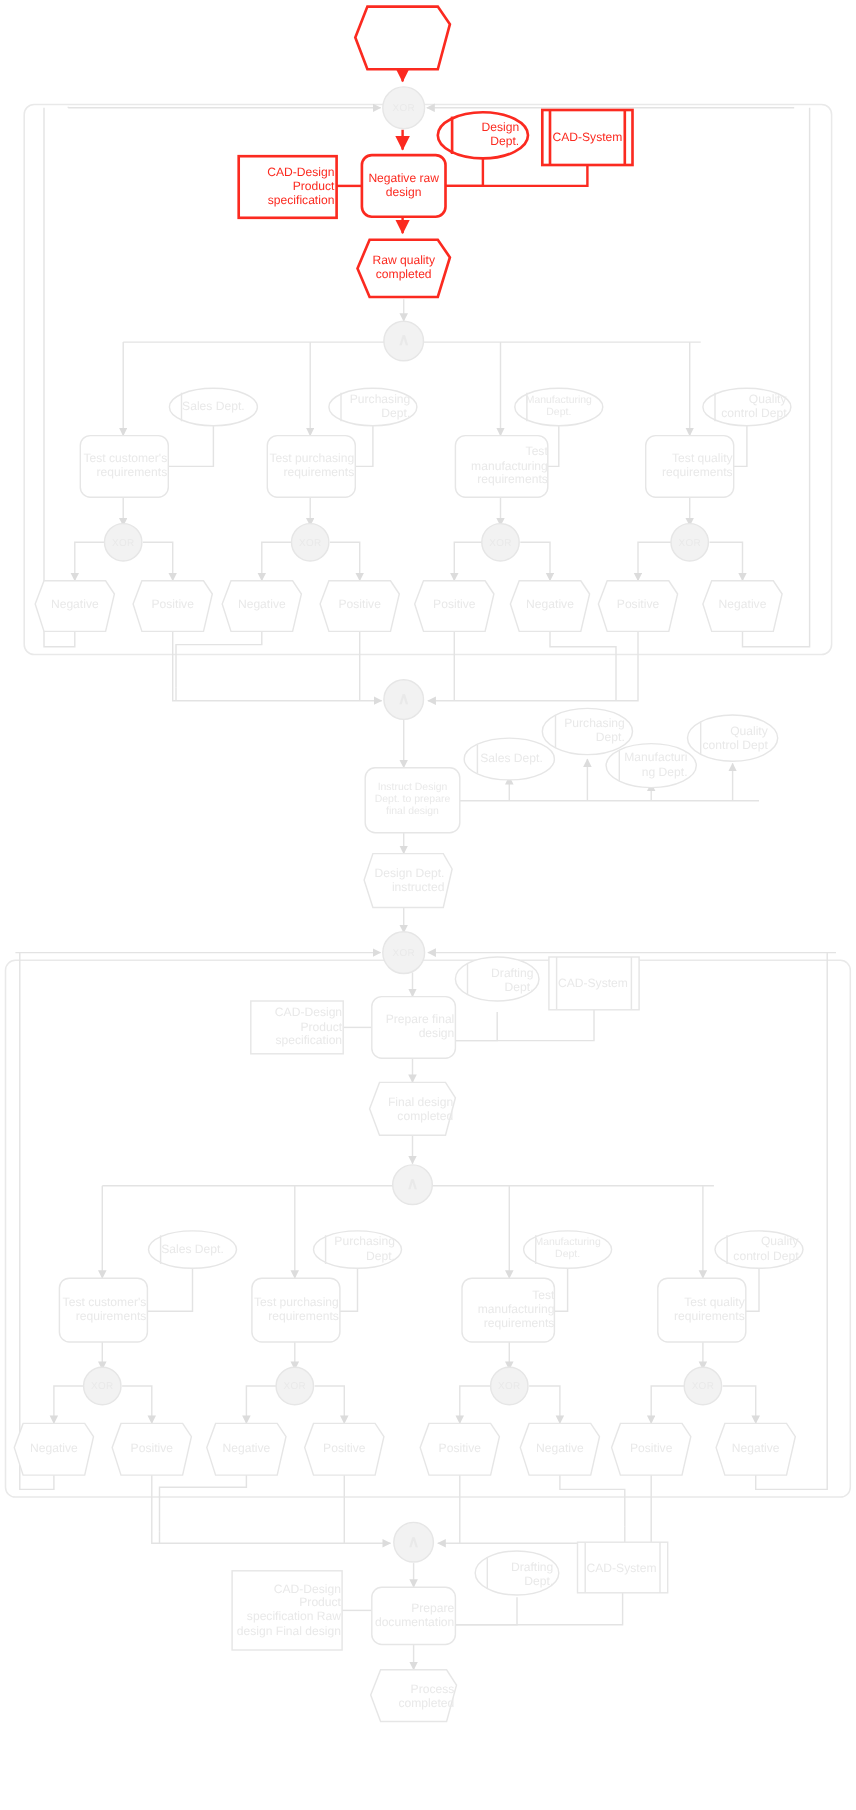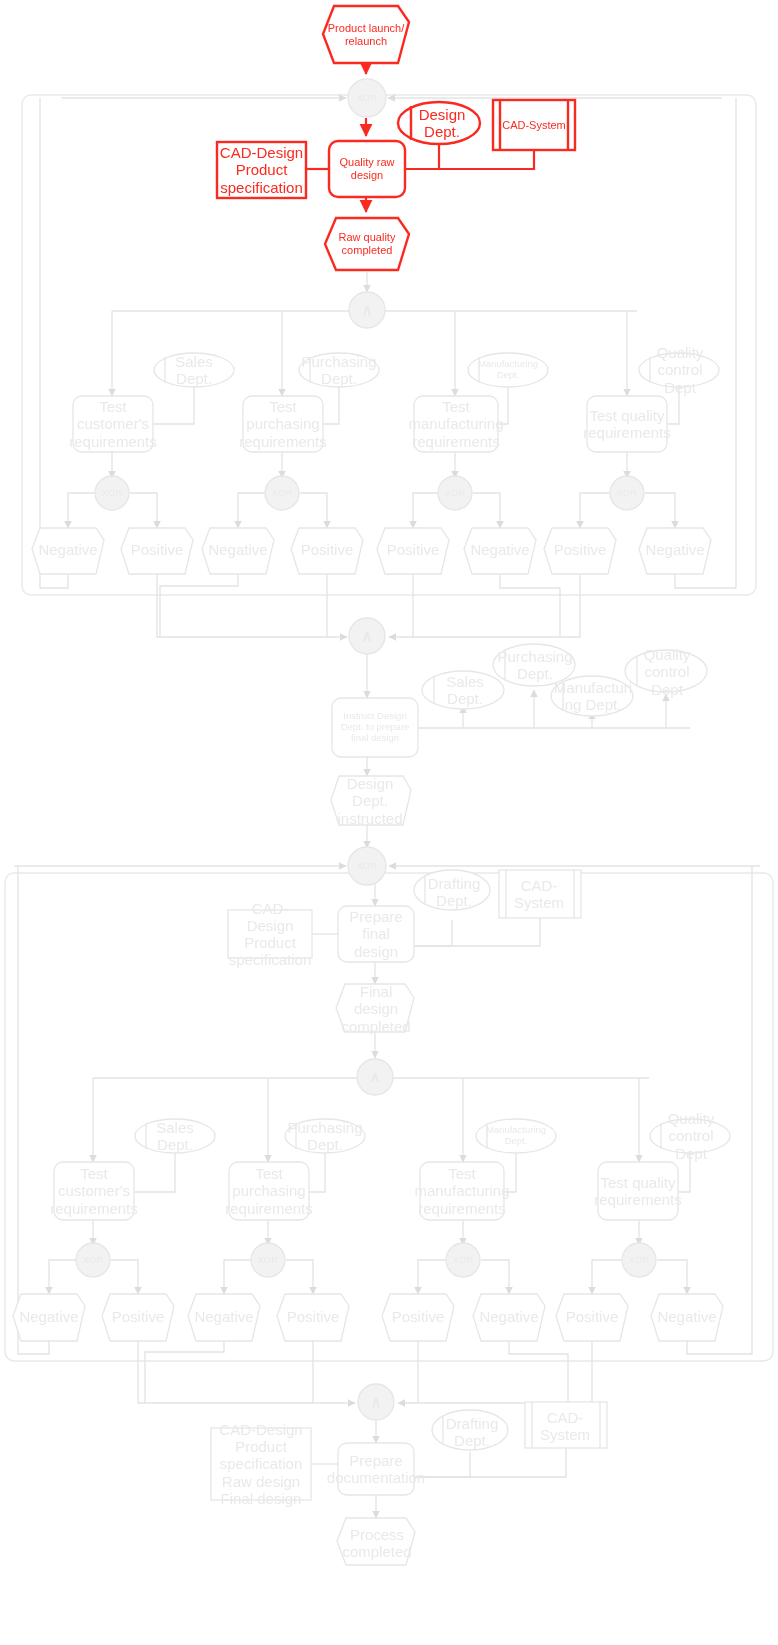--- a/index.html
+++ b/index.html
@@ -5,21 +5,21 @@
   html,body{margin:0;padding:0;background:#ffffff;}
   body{font-family:"Liberation Sans", sans-serif;}
   #stage{position:relative;width:778px;height:1645px;overflow:hidden;background:#fff;}
   #svgroot{position:absolute;left:0;top:0;width:778px;height:1645px;}
 
   
   .lbl{position:absolute;display:flex;align-items:center;justify-content:center;
        text-align:center;line-height:1.15;pointer-events:none;}
   .dim{color:#e9e9e9;}
   .hot{color:#fb2a20;}
-  .t10{font-size:15px;}
+  .t10{font-size:11px;text-align:right;}
   .t11{font-size:11px;}
   .t9{font-size:9.5px;}
   .gatetxt{font-size:9px;letter-spacing:.3px;}
   .andtxt{font-size:15px;font-weight:bold;}
 </style>
 </head>
 <body>
 
 <div id="stage">
 
@@ -272,23 +272,22 @@
   <g stroke="#fb2a20" fill="none" stroke-width="2.2">
     <path d="M366 64 L366 74" marker-end="url(#ahr)"></path>
     <path d="M366 118 L366 136" marker-end="url(#ahr)"></path>
     <path d="M366 198 L366 212" marker-end="url(#ahr)"></path>
     <path d="M306 169 L329 169"></path>
     <path d="M439 144 L439 169 L405 169"></path>
     <path d="M534 150 L534 169 L405 169"></path>
   </g>
 </svg>
 
-<div class="lbl hot t11" style="left:317px;top:8px;width:98px;height:54px;">Product launch/ relaunch</div>
 <div class="lbl dim gatetxt" style="left:348px;top:89px;width:38px;height:18px;">XOR</div>
-<div class="lbl hot t11" style="left:329px;top:143px;width:76px;height:52px;">Quality raw design</div>
+<div class="lbl hot t11" style="left:329px;top:143px;width:76px;height:52px;">Negative raw design</div>
 <div class="lbl hot t10" style="left:219px;top:144px;width:85px;height:52px;">CAD-Design Product specification</div>
 <div class="lbl hot t10" style="left:412px;top:113px;width:60px;height:20px;">Design Dept.</div>
 <div class="lbl hot t11" style="left:497px;top:103px;width:74px;height:44px;">CAD-System</div>
 <div class="lbl hot t11" style="left:330px;top:222px;width:74px;height:44px;">Raw quality completed</div>
 
 <div class="lbl dim andtxt" style="left:349px;top:300px;width:36px;height:20px;">∧</div>
 
 <div class="lbl dim t10" style="left:160px;top:361px;width:68px;height:18px;">Sales Dept.</div>
 <div class="lbl dim t10" style="left:305px;top:354px;width:68px;height:32px;">Purchasing Dept.</div>
 <div class="lbl dim t9" style="left:474px;top:356px;width:68px;height:28px;">Manufacturing Dept.</div>

